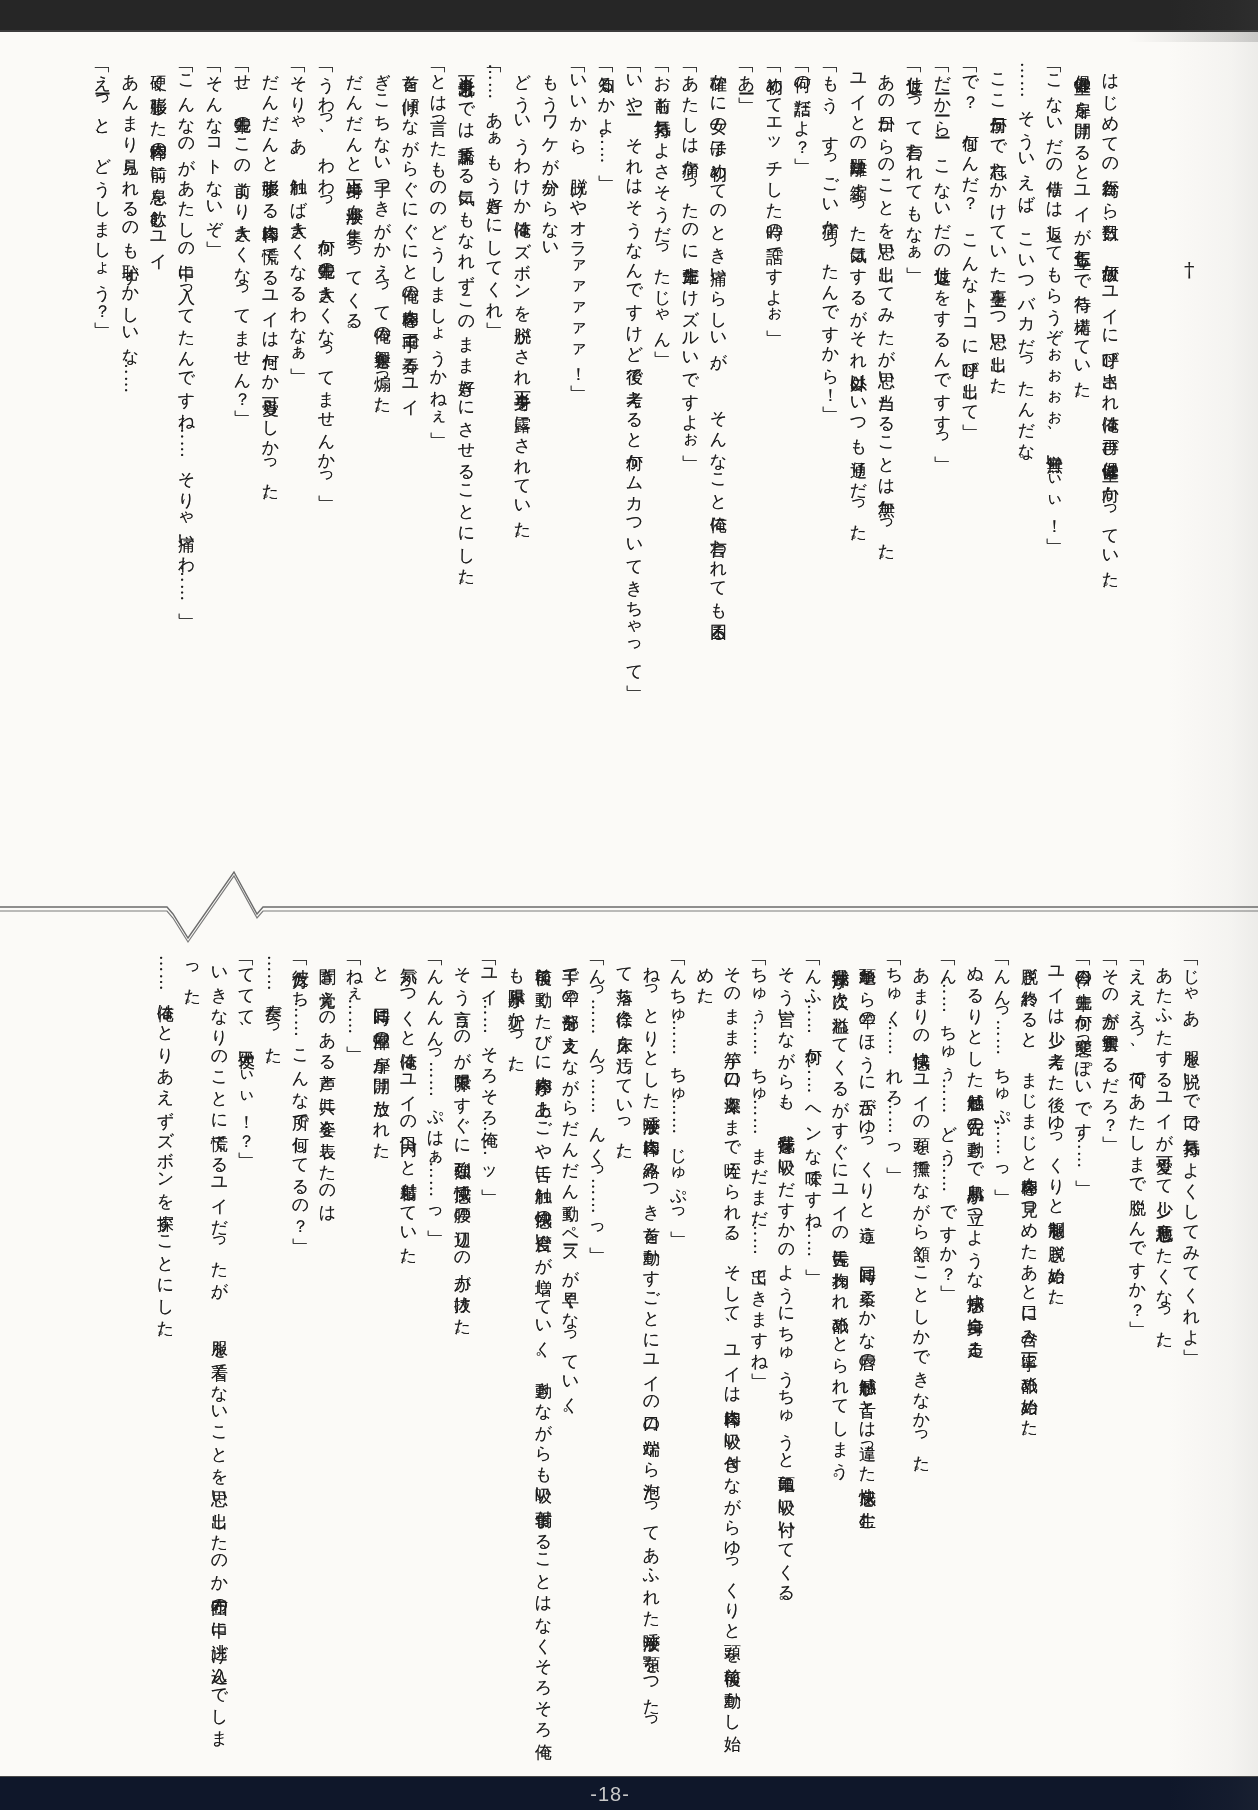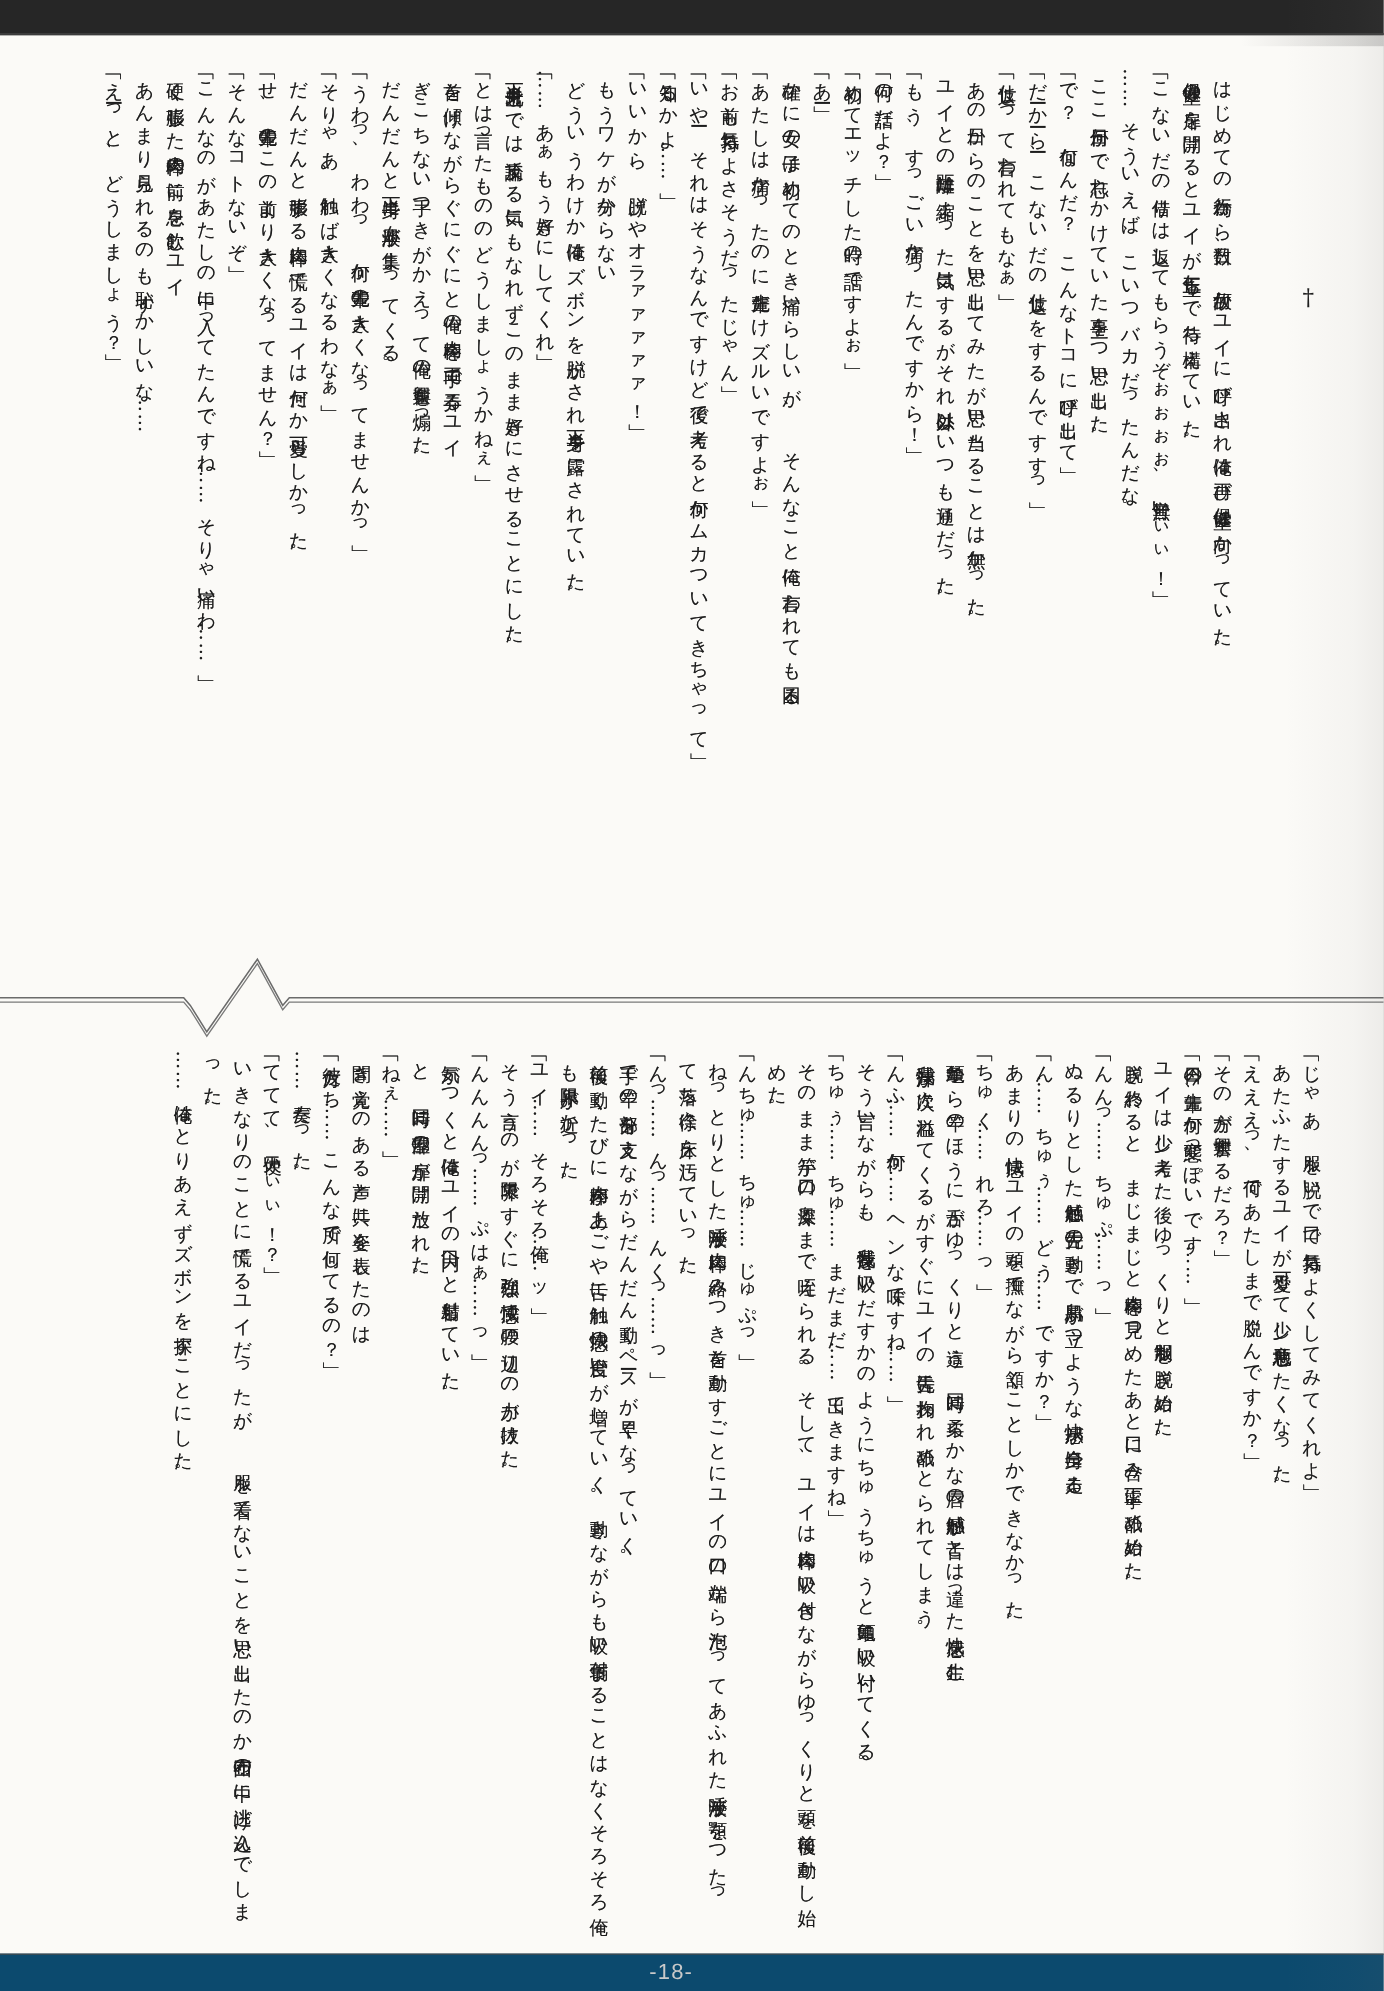--- a/index.html
+++ b/index.html
@@ -33,21 +33,21 @@
   .edge-top::after{
     content:"";
     position:absolute;
     right:0;top:32px;width:130px;height:10px;
     background:linear-gradient(to left, rgba(90,90,90,0.25), rgba(90,90,90,0));
   }
   .edge-bottom{
     position:absolute;
     left:0;bottom:0;
     width:100%;height:33px;
-    background:#0c4a6e;
+    background:#0f172a;
     border-top:1px solid #4a4a4a;
   }
   .page-number{
     position:absolute;
     left:48.5%;
     top:50%;
     transform:translate(-50%,-50%);
     color:#c9c9c9;
     font-family:"Liberation Sans","DejaVu Sans",sans-serif;
     font-size:20px;

